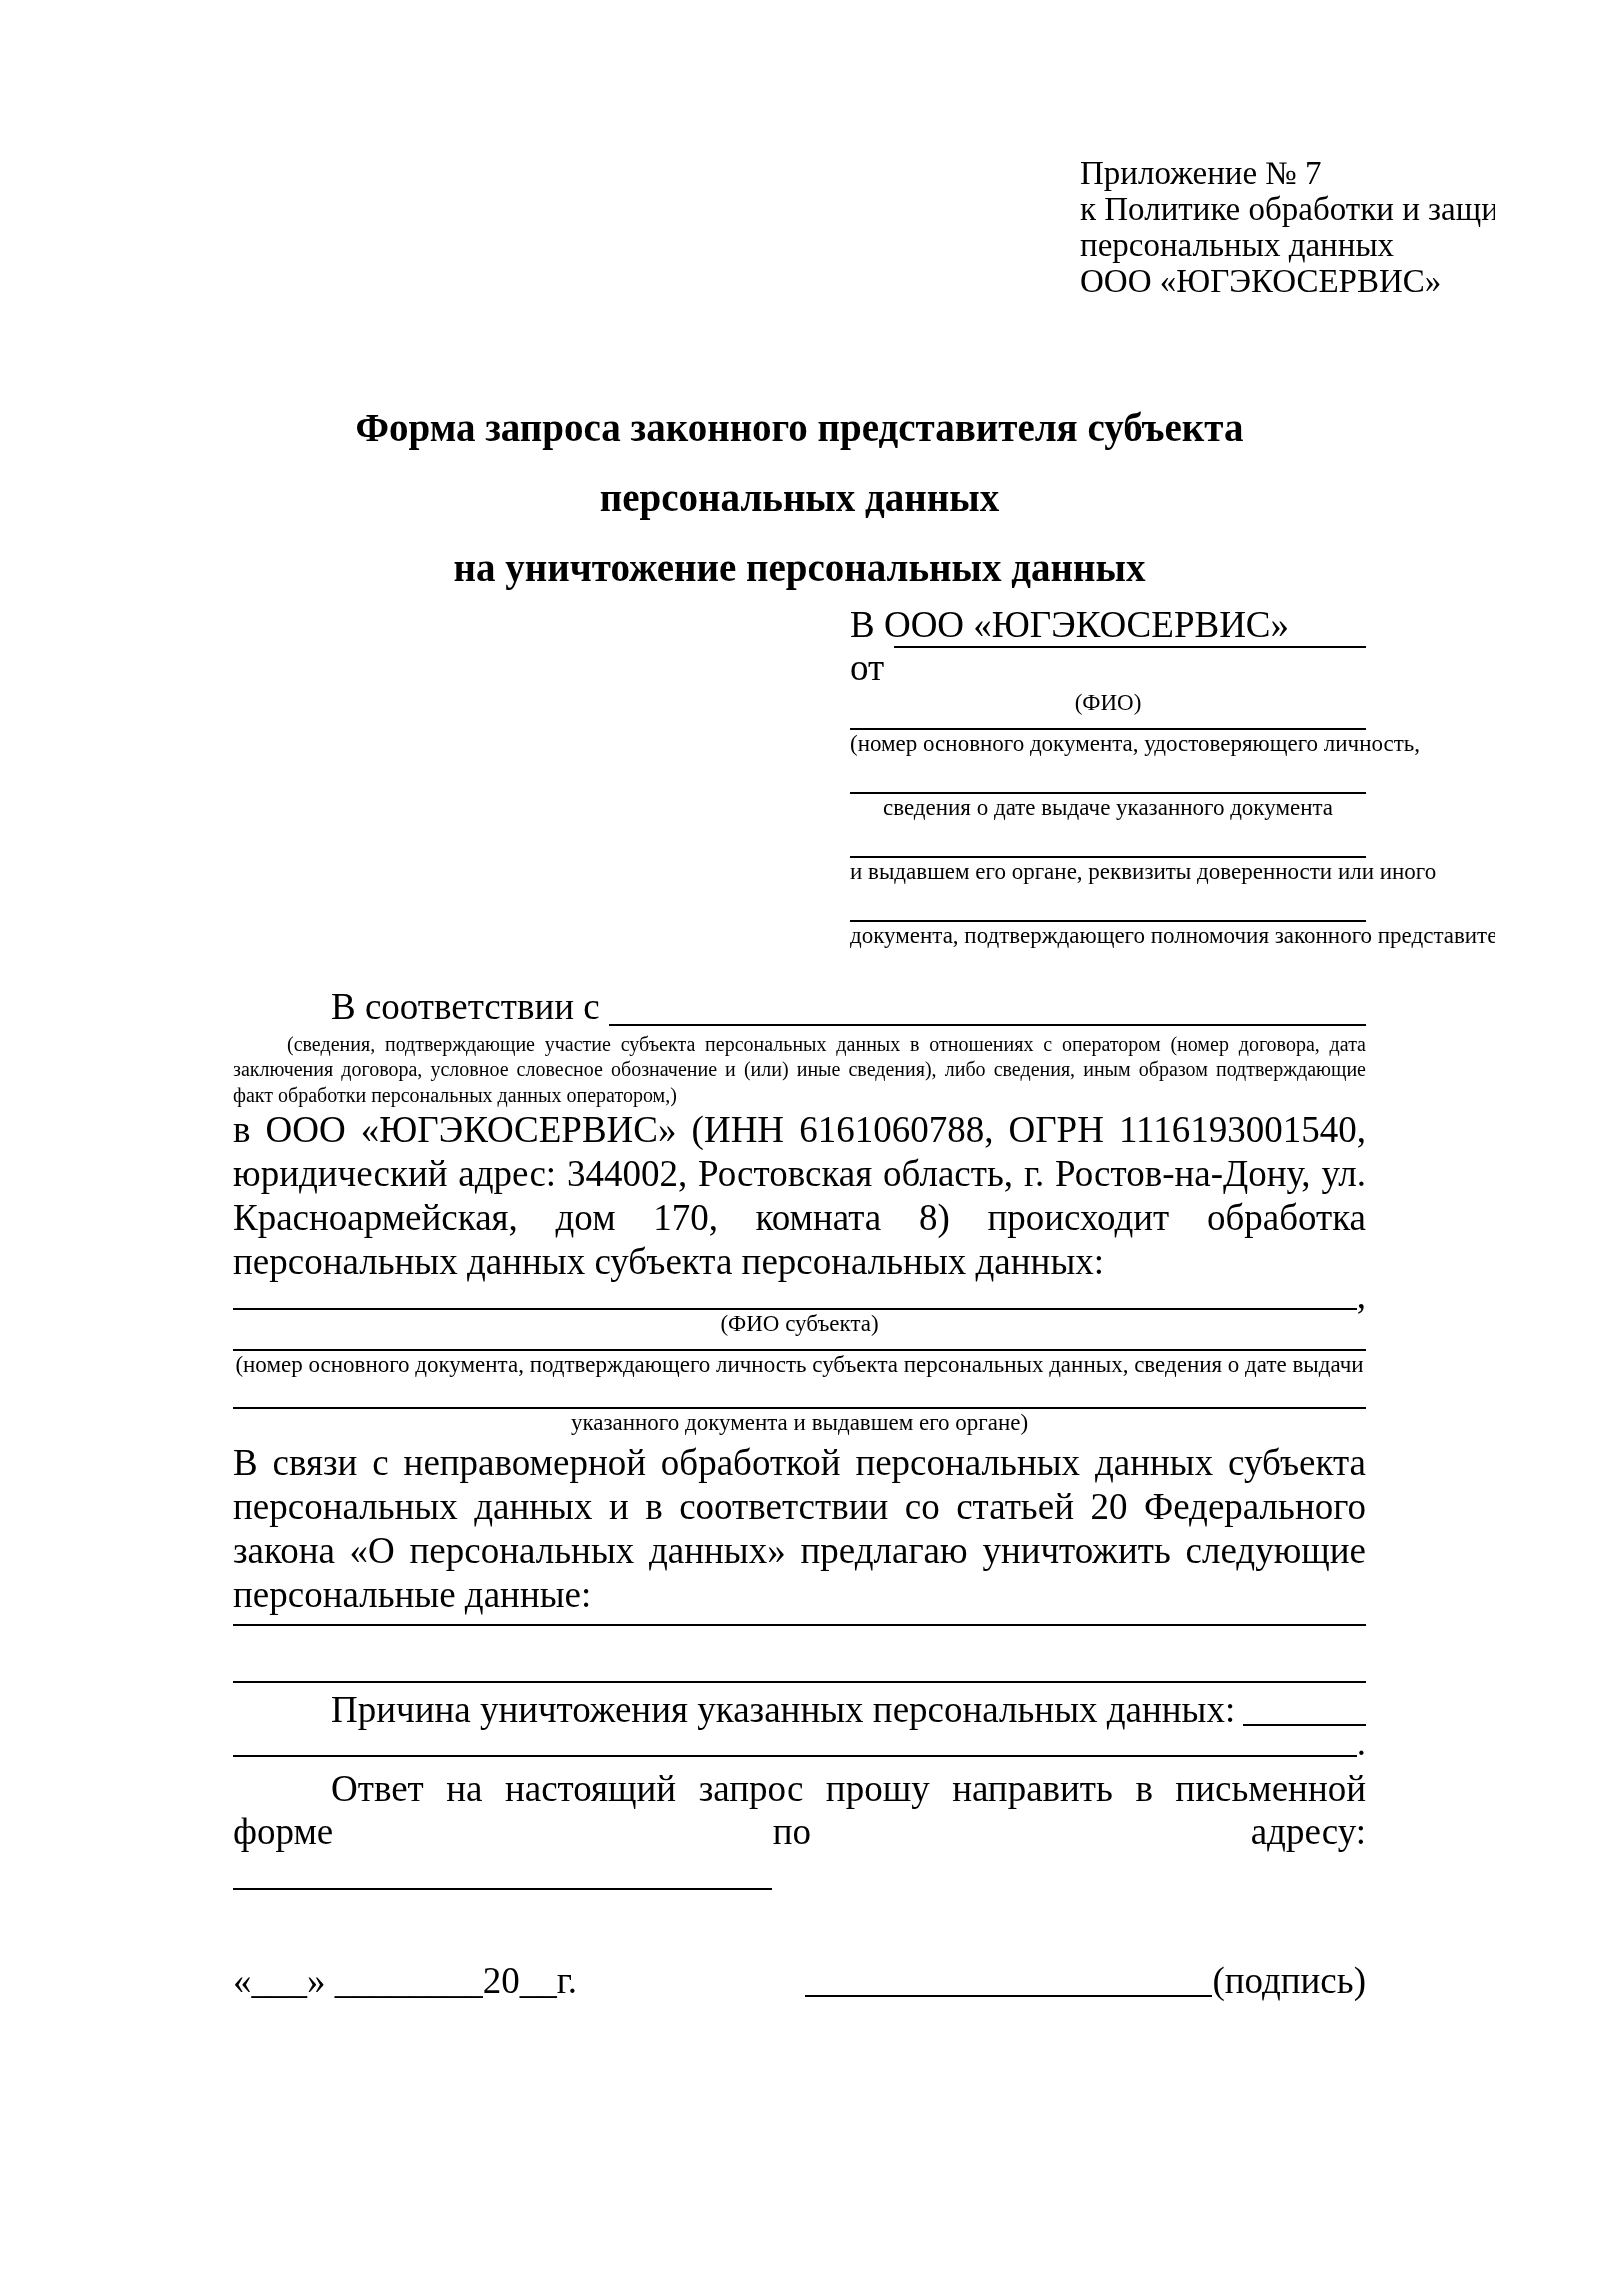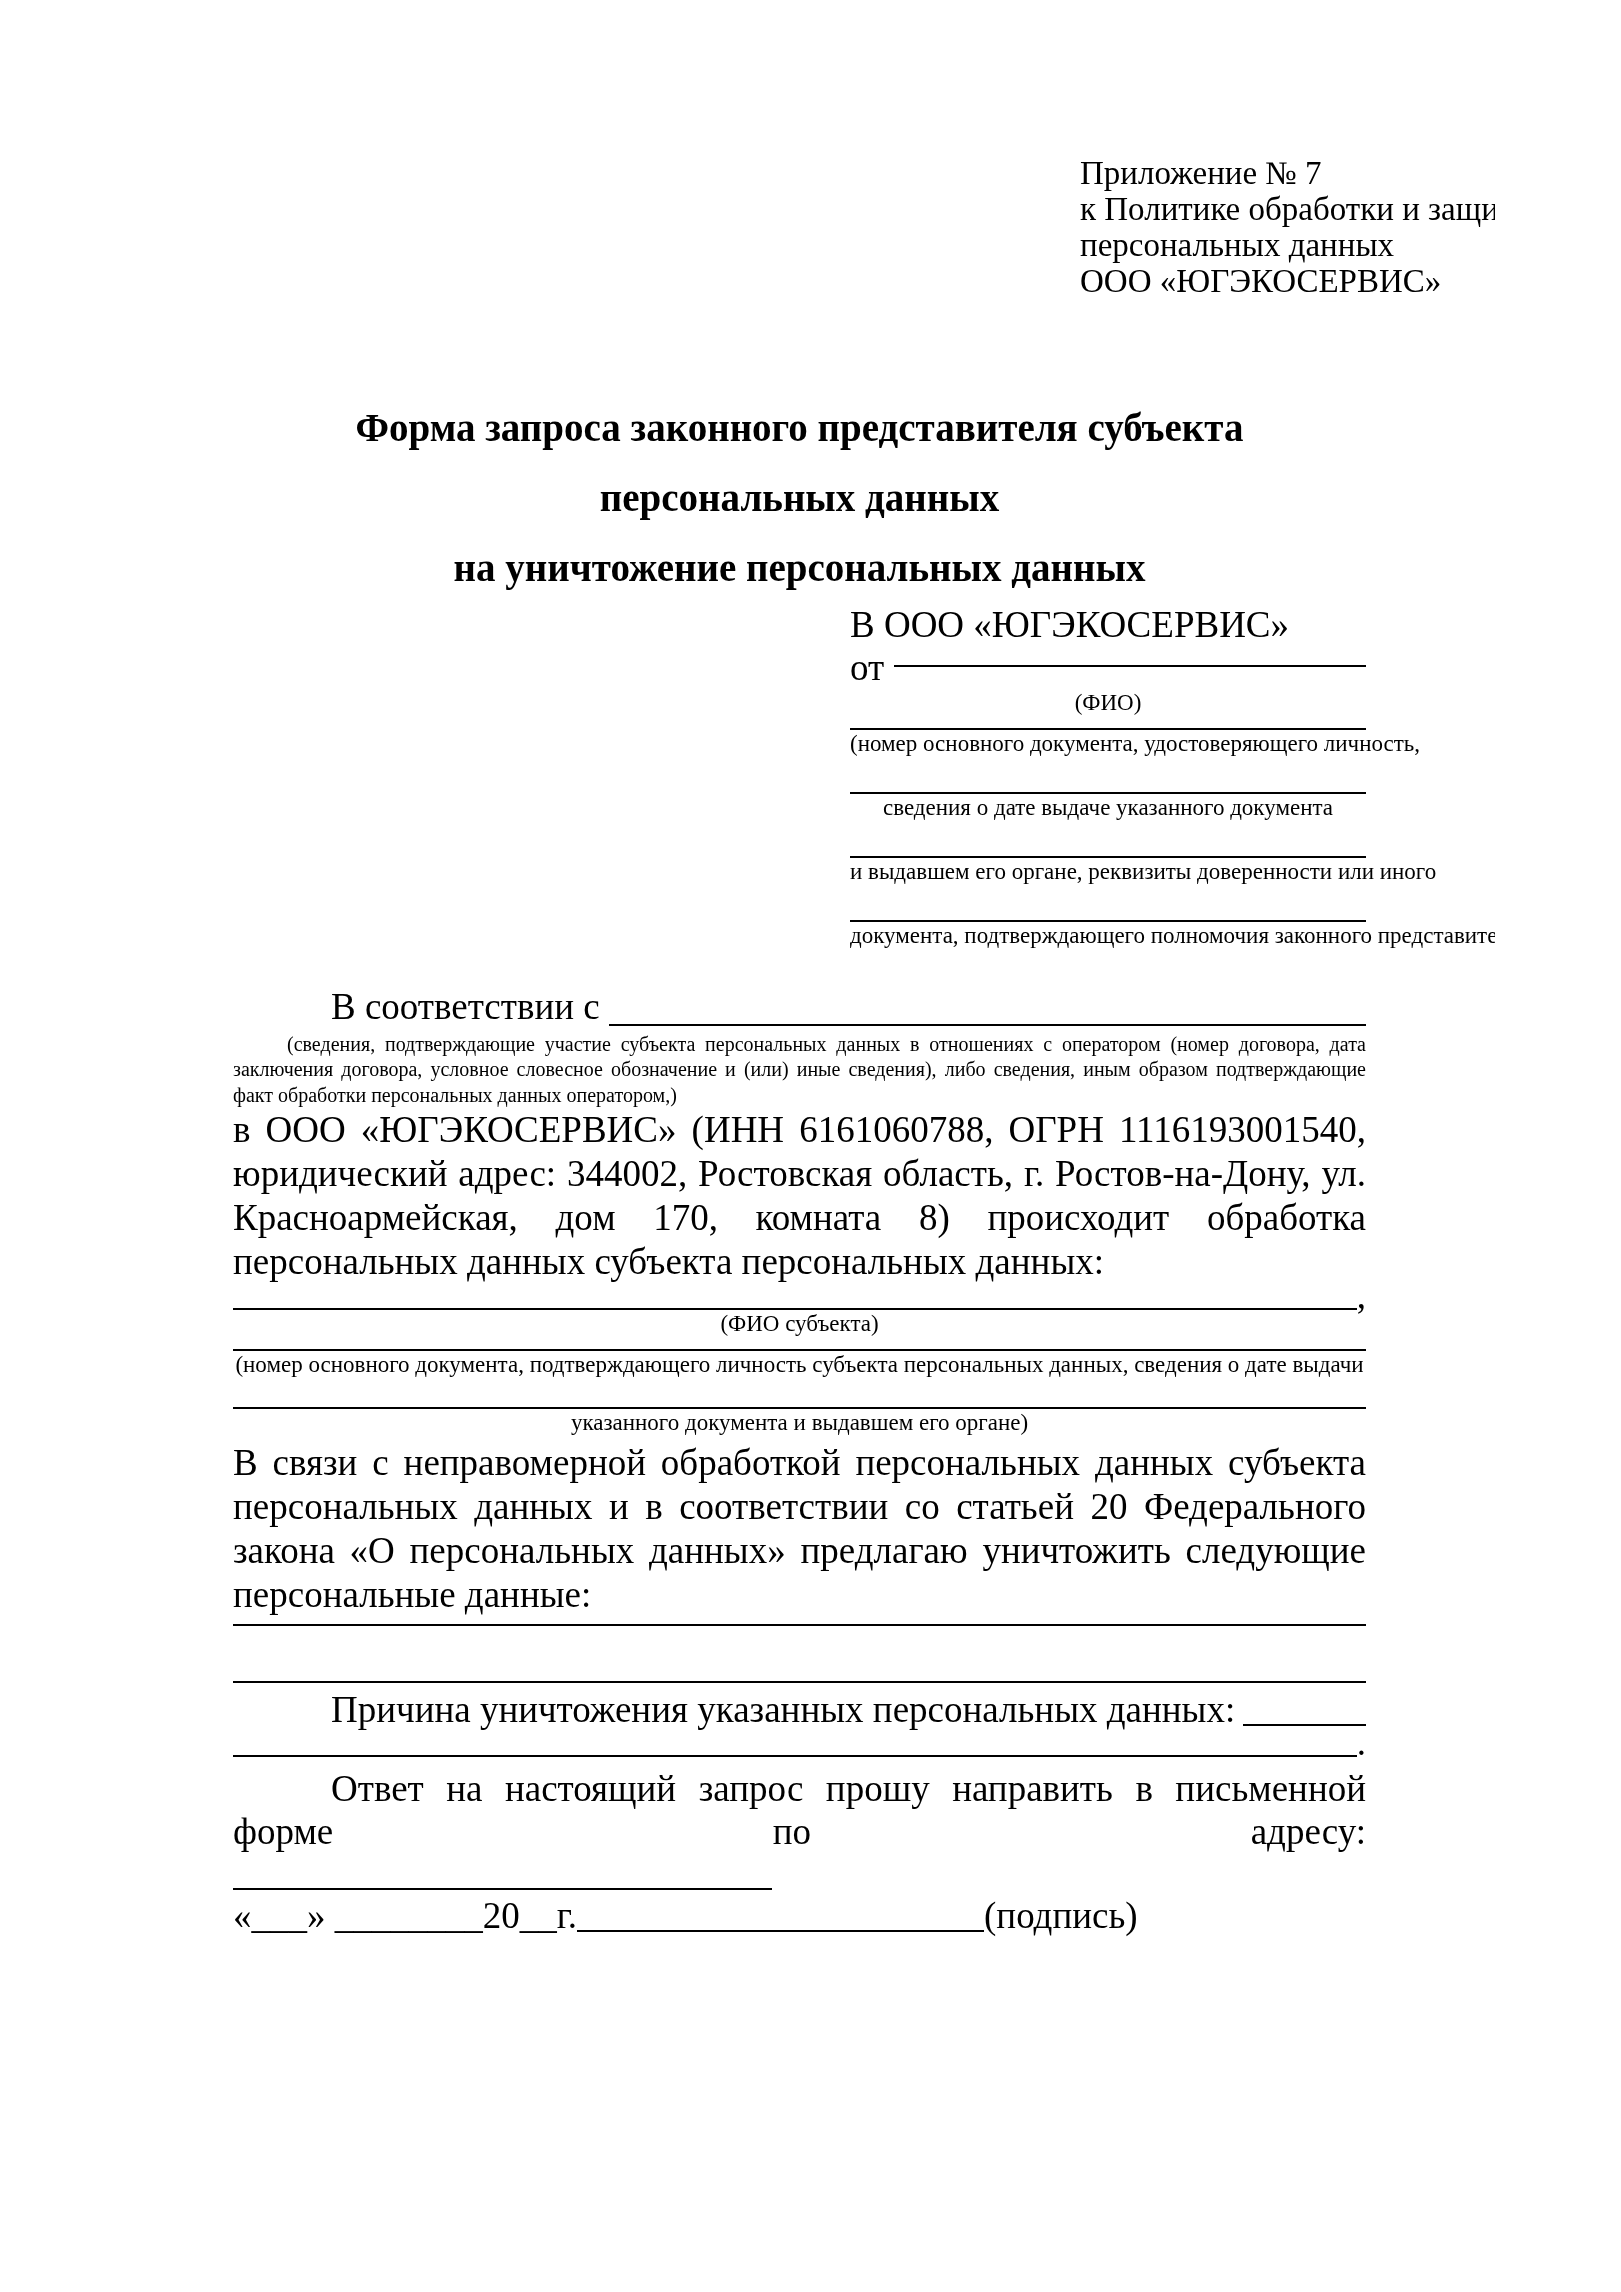--- a/index.html
+++ b/index.html
@@ -39,21 +39,21 @@
     line-height: 70px;
   }
   
   .addressee {
     margin-left: 617px;
     font-size: 37px;
     line-height: 43px;
   }
   .from-row {
     display: flex;
-    align-items: center;
+    align-items: flex-start;
   }
   .from-row .fill {
     flex: 1;
     border-bottom: 2.9px solid #000;
     margin-left: 9.8px;
     margin-bottom: 3.9px;
   }
   .cap {
     font-size: 23px;
     line-height: 27.4px;
@@ -142,21 +142,23 @@
     font-size: 37px;
     line-height: 41px;
   }
   .answer-row .fill {
     flex: 0 0 539px;
     border-bottom: 2.9px solid #000;
     margin-bottom: 3.9px;
   }
   .footer-row {
     display: flex;
-    align-items: flex-end;
+    justify-content: space-between;
+    align-items: flex-end;
+    margin-top: 65px;
     font-size: 37px;
     line-height: 43px;
   }
   .sig-group {
     display: flex;
     align-items: flex-end;
   }
   .sig-group .fill {
     width: 407px;
     border-bottom: 2.9px solid #000;

